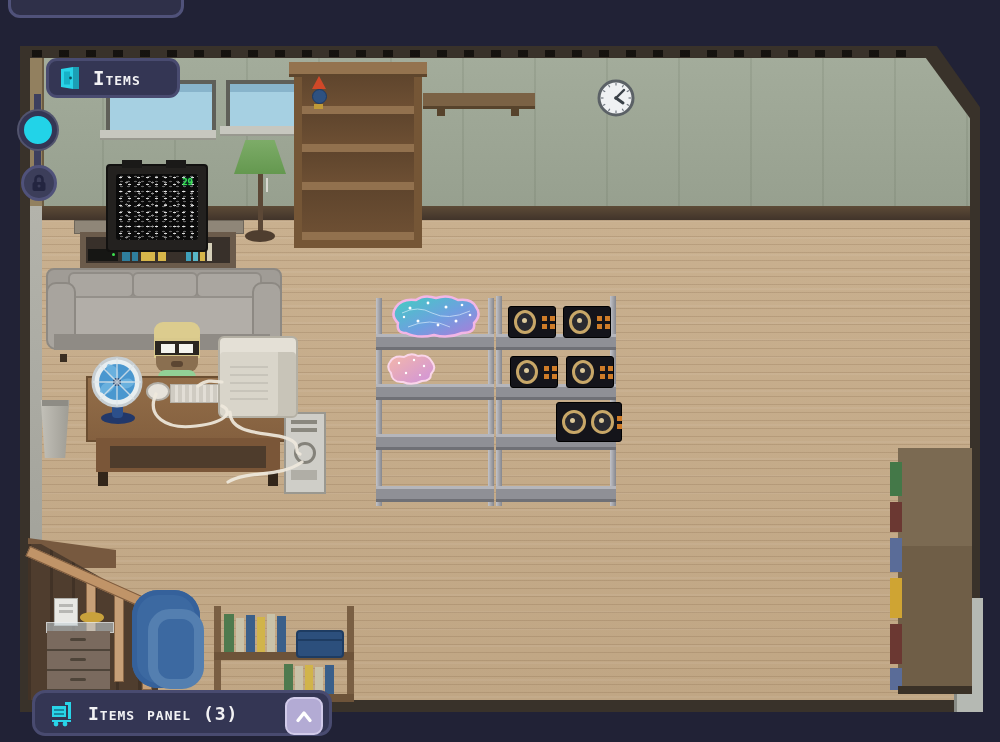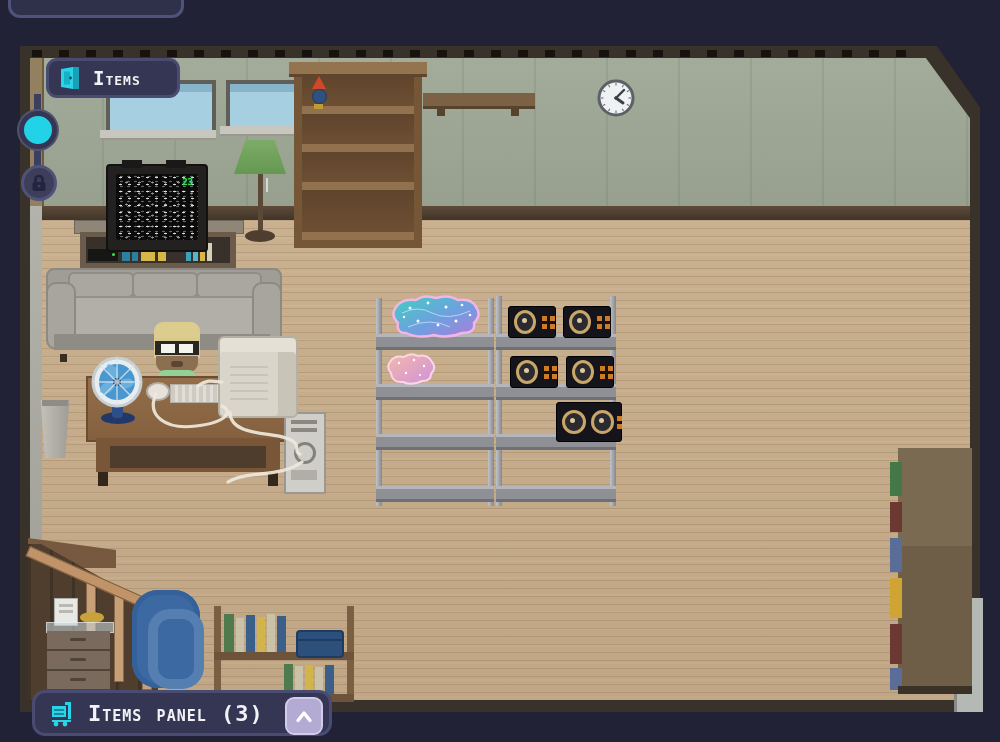--- a/index.html
+++ b/index.html
@@ -154,21 +154,21 @@
   .top-partial{left:8px;top:-14px;width:170px;height:26px;background:#2f3049;border:3px solid #50527a;border-radius:12px;}
   .rooms-btn{left:46px;top:58px;width:134px;height:40px;background:#343654;border:3px solid #494b70;border-radius:11px;
     display:flex;align-items:center;gap:10px;padding-left:10px;box-sizing:border-box;cursor:pointer;z-index:30;}
   .connector{left:34px;top:94px;width:7px;height:82px;background:#3d3f5e;z-index:29;}
   .nav-dot{left:19px;top:111px;width:38px;height:38px;border-radius:50%;background:#22d3e8;border:5px solid #343654;
     box-shadow:0 0 0 2px #52546e;box-sizing:border-box;z-index:30;cursor:pointer;}
   .nav-lock{left:21px;top:165px;width:36px;height:36px;border-radius:50%;background:#3c3e5a;border:3px solid #50527a;
     box-sizing:border-box;z-index:30;display:flex;align-items:center;justify-content:center;cursor:pointer;}
   .items-bar{left:32px;top:690px;width:300px;height:46px;background:#343654;border:3px solid #494b70;border-radius:13px;
     display:flex;align-items:center;gap:12px;padding-left:14px;box-sizing:border-box;z-index:30;}
-  .items-bar .ui-label{font-size:22px;}
+  .items-bar .ui-label{font-size:18px;}
   .rooms-btn .ui-label{font-size:19px;}
   .chevron-btn{position:absolute;right:6px;top:4px;width:34px;height:34px;background:#b3abd4;border:2px solid #d2cbea;
     border-radius:9px;display:flex;align-items:center;justify-content:center;cursor:pointer;}
   .cables{left:80px;top:320px;width:260px;height:180px;z-index:12;pointer-events:none;}
   .z2{z-index:2}.z3{z-index:3}.z4{z-index:4}.z5{z-index:5}.z6{z-index:6}.z7{z-index:7}
 </style>
 </head>
 <body>
 
 <div class="stage">
@@ -250,21 +250,21 @@
       </div>
       <div class="leg" style="left:6px"></div>
       <div class="leg" style="right:6px"></div>
     </div>
   </div>
 
   <div class="abs tv z4">
     <div class="tv-knob" style="left:14px"></div>
     <div class="tv-knob" style="left:58px"></div>
     <div class="abs tv-screen">
-      <span class="tv-ch">23</span>
+      <span class="tv-ch">29</span>
     </div>
   </div>
 
   <div class="abs lamp z3">
     <div class="lamp-pole"></div>
     <div class="lamp-chain"></div>
     <div class="lamp-shade"></div>
     <div class="lamp-base"></div>
   </div>
 

